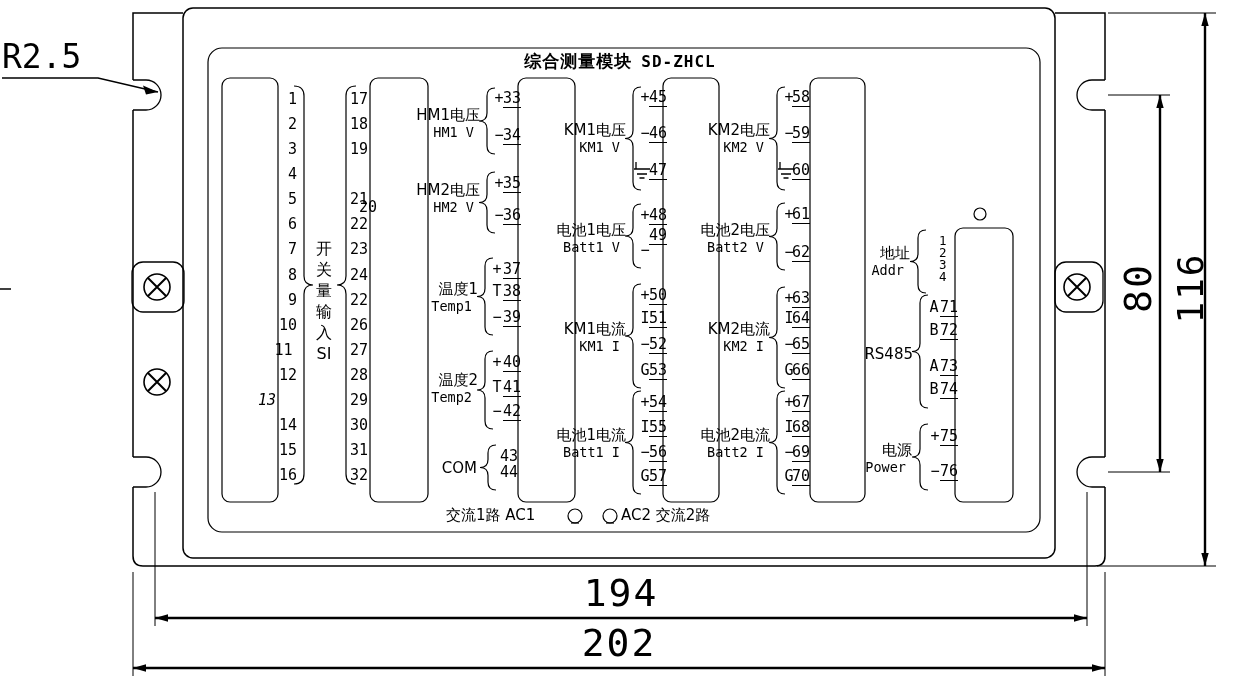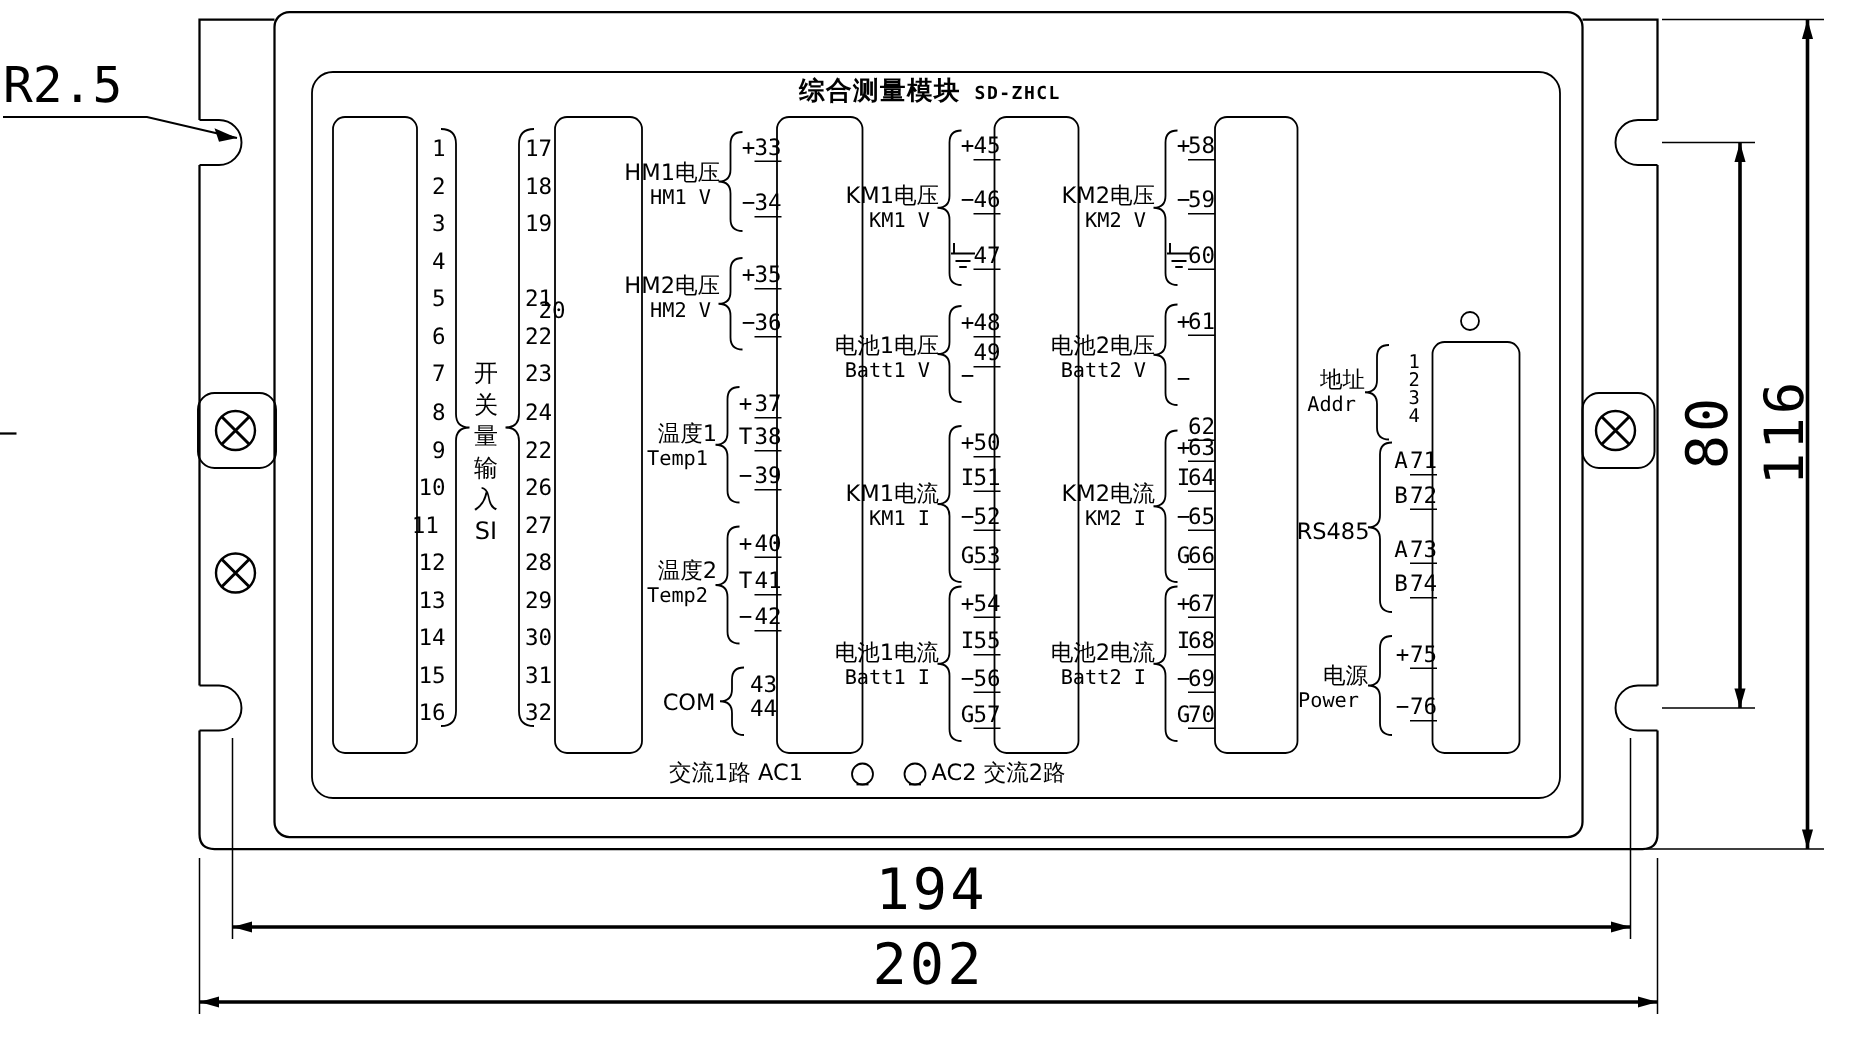--- a/index.html
+++ b/index.html
@@ -2,21 +2,21 @@
 <html><head>
 <meta charset="utf-8">
 <style>
   html,body{margin:0;padding:0;background:#fff;}
   .canvas{position:relative;width:1237px;height:698px;background:#fff;color:#000;
           font-family:"DejaVu Sans","Liberation Sans",sans-serif;overflow:hidden;}
   svg{position:absolute;left:0;top:0;}
   .t{position:absolute;white-space:nowrap;line-height:1.05;}
   .mono{font-family:"DejaVu Sans Mono","Liberation Mono",monospace;}
   .title{font-size:17px;font-weight:bold;letter-spacing:1px;}
-  .title-model{font-size:12px;font-weight:bold;margin-left:9px;letter-spacing:1px;}
+  .title-model{font-size:16px;font-weight:bold;margin-left:9px;letter-spacing:1px;}
   .pnum{position:absolute;font:15px "DejaVu Sans Mono","Liberation Mono",monospace;height:17px;line-height:17px;}
   .pnum.small{font-size:12.5px;height:12px;line-height:12px;}
   .ul{border-bottom:1.4px solid #000;}
   .sign{position:absolute;font:15px "DejaVu Sans Mono","Liberation Mono",monospace;width:14px;text-align:center;height:17px;line-height:17px;}
   .gl{position:absolute;text-align:right;white-space:nowrap;}
   .gl .zh{font-size:15px;height:18px;line-height:18px;}
   .gl .en{font-size:13.5px;height:16px;line-height:16px;padding-right:6px;font-family:"DejaVu Sans Mono","Liberation Mono",monospace;}
   .si-col{position:absolute;left:311px;top:238px;width:26px;text-align:center;}
   .si-col div{height:21px;line-height:21px;font-size:16px;}
   .dimtxt{font-family:"DejaVu Sans Mono","Liberation Mono",monospace;font-size:38px;letter-spacing:2px;text-align:center;}
@@ -154,21 +154,21 @@
     <div class="pnum" style="left: 270px; top: 267px; width: 27px; text-align: right;">8</div>
     <div class="pnum" style="left: 350px; top: 267px; width: 27px; text-align: left;">24</div>
     <div class="pnum" style="left: 270px; top: 292px; width: 27px; text-align: right;">9</div>
     <div class="pnum" style="left: 350px; top: 292px; width: 27px; text-align: left;">22</div>
     <div class="pnum" style="left: 270px; top: 317px; width: 27px; text-align: right;">10</div>
     <div class="pnum" style="left: 350px; top: 317px; width: 27px; text-align: left;">26</div>
     <div class="pnum" style="left: 270px; top: 342px; width: 27px; text-align: center;">11</div>
     <div class="pnum" style="left: 350px; top: 342px; width: 27px; text-align: left;">27</div>
     <div class="pnum" style="left: 270px; top: 367px; width: 27px; text-align: right;">12</div>
     <div class="pnum" style="left: 350px; top: 367px; width: 27px; text-align: left;">28</div>
-    <div class="pnum" style="left: 270px; top: 392px; width: 27px; text-align: right;">13</div>
+    <div class="pnum" style="left: 258px; top: 392px; width: 27px;  font-style: italic;">13</div>
     <div class="pnum" style="left: 350px; top: 392px; width: 27px; text-align: left;">29</div>
     <div class="pnum" style="left: 270px; top: 417px; width: 27px; text-align: right;">14</div>
     <div class="pnum" style="left: 350px; top: 417px; width: 27px; text-align: left;">30</div>
     <div class="pnum" style="left: 270px; top: 442px; width: 27px; text-align: right;">15</div>
     <div class="pnum" style="left: 350px; top: 442px; width: 27px; text-align: left;">31</div>
     <div class="pnum" style="left: 270px; top: 467px; width: 27px; text-align: right;">16</div>
     <div class="pnum" style="left: 350px; top: 467px; width: 27px; text-align: left;">32</div>
     <div class="gl" style="left: 305px; top: 106px; width: 175px;">
       <div class="zh">HM1电压</div>
       <div class="en">HM1 V</div>
@@ -260,21 +260,21 @@
     <div class="sign" style="left: 782px; top: 125px;">−</div>
     <div class="pnum ul" style="left: 792px; top: 125px; width: 18px;">59</div>
     <div class="pnum ul" style="left: 792px; top: 162px; width: 18px;">60</div>
     <div class="gl" style="left: 595px; top: 221px; width: 175px;">
       <div class="zh">电池2电压</div>
       <div class="en">Batt2 V</div>
     </div>
     <div class="sign" style="left: 782px; top: 206px;">+</div>
     <div class="pnum ul" style="left: 792px; top: 206px; width: 18px;">61</div>
     <div class="sign" style="left: 782px; top: 244px;">−</div>
-    <div class="pnum ul" style="left: 792px; top: 244px; width: 18px; margin-top: 32px;">62</div>
+    <div class="pnum ul" style="left: 792px; top: 244px; width: 18px;">62</div>
     <div class="gl" style="left: 595px; top: 320px; width: 175px;">
       <div class="zh">KM2电流</div>
       <div class="en">KM2 I</div>
     </div>
     <div class="sign" style="left: 782px; top: 290px;">+</div>
     <div class="pnum ul" style="left: 792px; top: 290px; width: 18px;">63</div>
     <div class="sign" style="left: 782px; top: 310px;">I</div>
     <div class="pnum ul" style="left: 792px; top: 310px; width: 18px;">64</div>
     <div class="sign" style="left: 782px; top: 336px;">−</div>
     <div class="pnum ul" style="left: 792px; top: 336px; width: 18px;">65</div>

